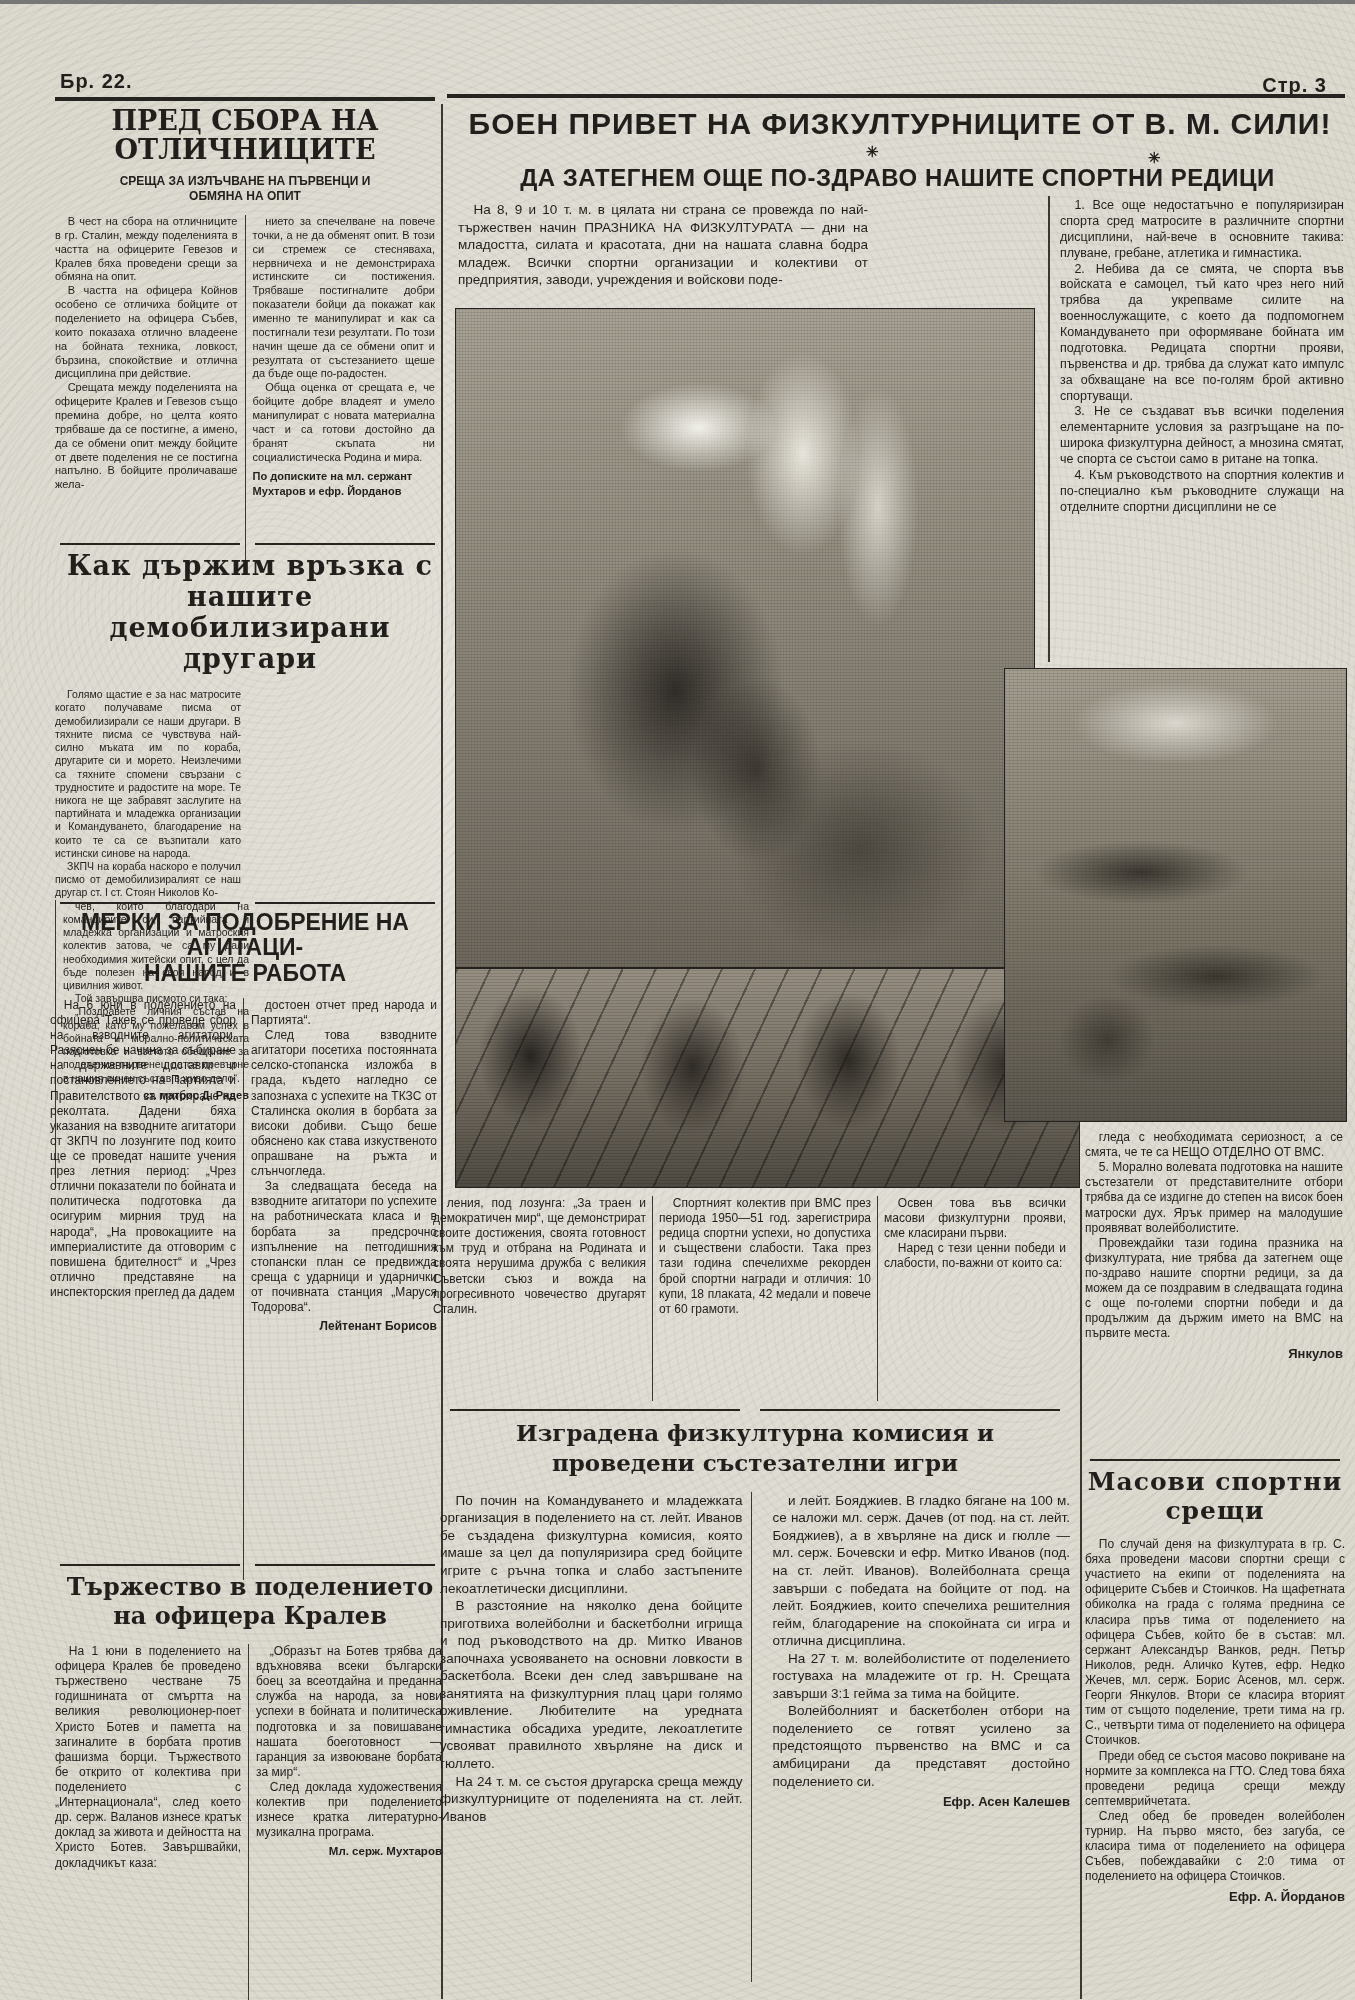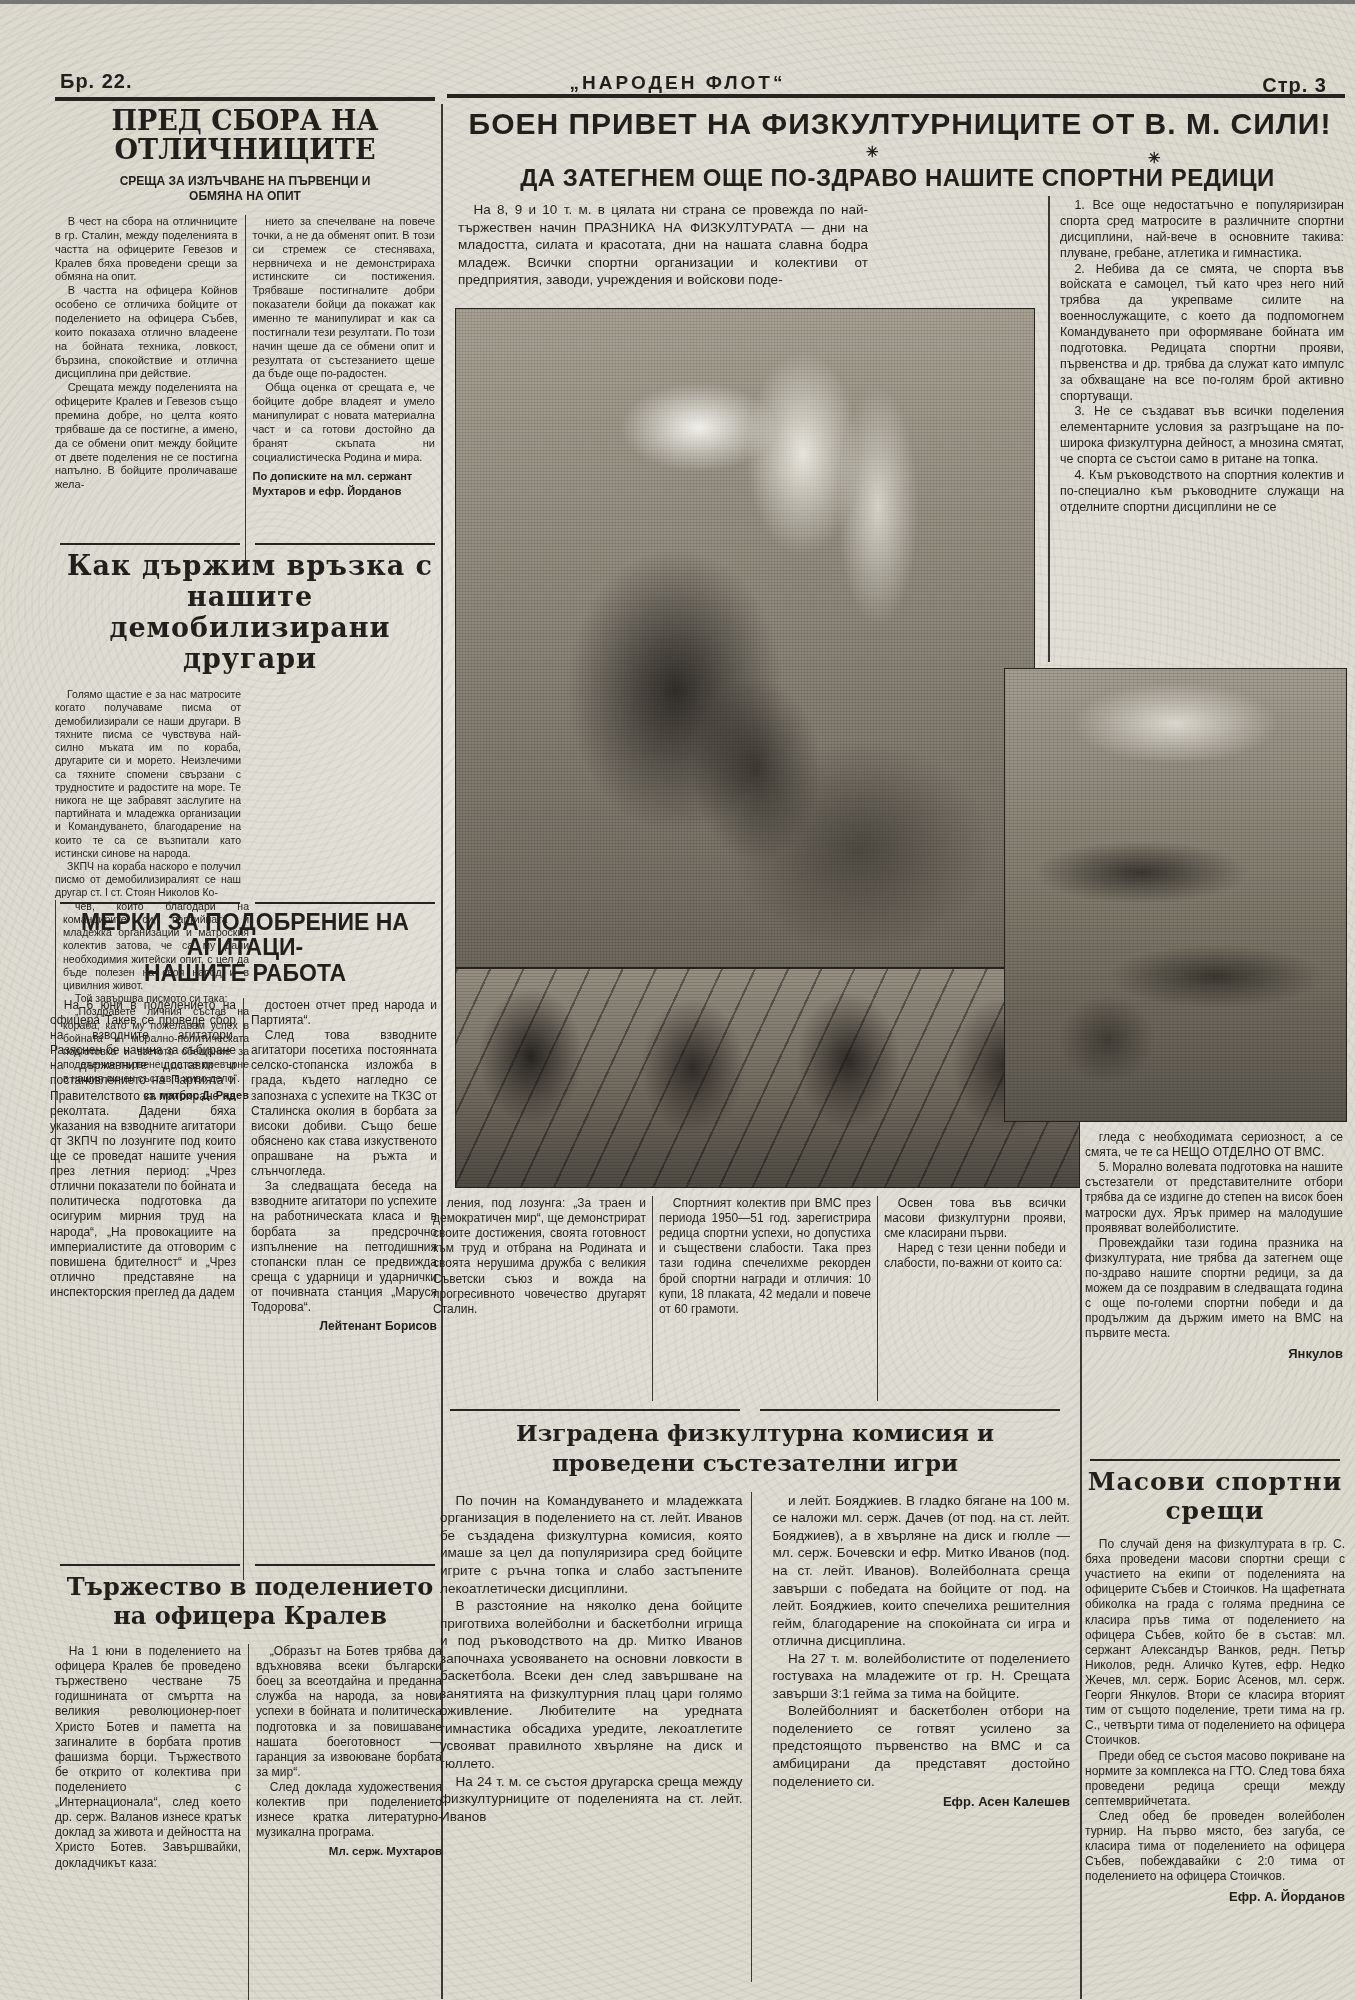--- a/index.html
+++ b/index.html
@@ -76,21 +76,20 @@
       repeating-linear-gradient(90deg, rgba(0,0,0,.06) 0 1px, transparent 1px 4px),
       linear-gradient(180deg,#a49e91 0%,#7d7769 55%,#5c574e 100%);
   }
 </style>
 </head>
 <body>
 
 <div class="sheet">
 
   <div class="abs hdr-txt" style="left:60px;top:66px;">Бр. 22.</div>
-  <div class="abs masthead" style="left:0;top:68px;width:1355px;text-align:center;">„НАРОДЕН ФЛОТ“</div>
   <div class="abs hdr-txt" style="right:28px;top:70px;">Стр. 3</div>
   <div class="abs rule-h" style="left:55px;top:93px;width:380px;"></div>
   <div class="abs rule-h" style="left:447px;top:90px;width:898px;"></div>
 
   <div class="abs rule-v" style="left:441px;top:100px;height:1895px;"></div>
 
   <div class="abs" style="left:55px;top:103px;width:380px;">
     <div class="ctr title-lg t-serif">ПРЕД СБОРА НА ОТЛИЧНИЦИТЕ</div>
     <div class="ctr subtitle titleblock paras" style="margin-top:10px;">
         <p>СРЕЩА ЗА ИЗЛЪЧВАНЕ НА ПЪРВЕНЦИ И</p>

